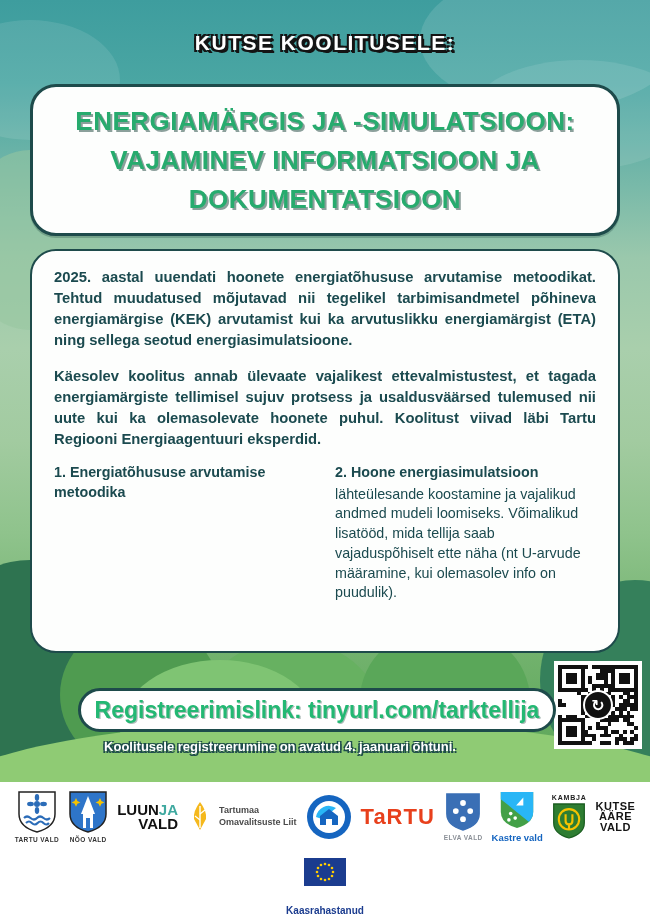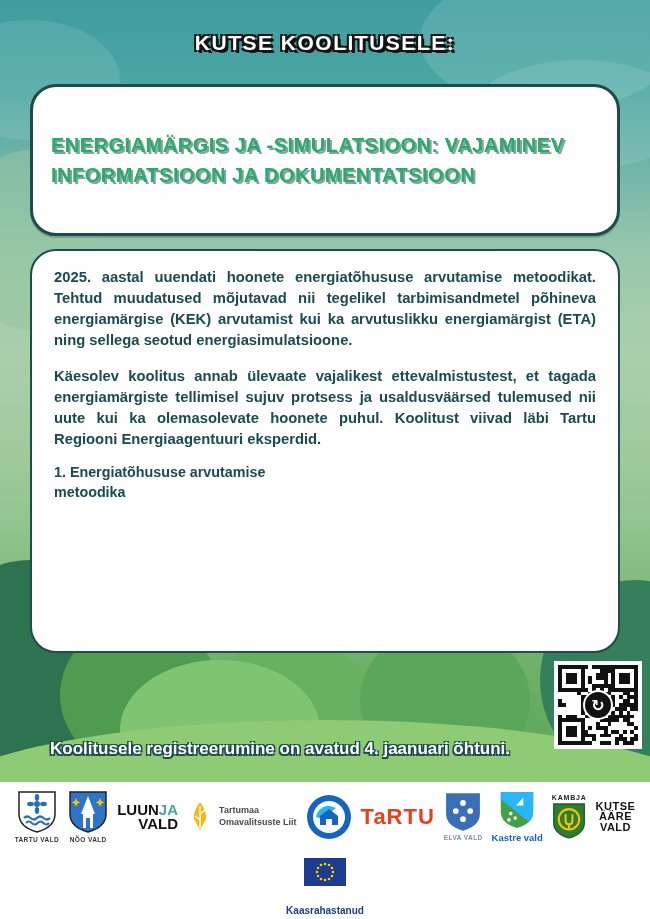--- a/index.html
+++ b/index.html
@@ -10,21 +10,21 @@
   }
   .shape{position:absolute;border-radius:50%;}
   
   .title-card{
     position:absolute;left:30px;top:84px;width:590px;height:152px;box-sizing:border-box;
     background:#FDFEFD;border:3px solid #1E4B4B;border-radius:26px;
     display:flex;align-items:center;justify-content:center;padding:8px 18px;
     box-shadow:0 2px 0 rgba(20,60,55,.25);
   }
   .title-text{
-    text-align:left;font-size:20px;font-weight:800;letter-spacing:.5px;
+    text-align:center;font-size:26px;font-weight:800;letter-spacing:.5px;
     color:#27AB6E;line-height:1.5;text-shadow:2px 2px 0 rgba(26,66,58,.5);
   }
   .kicker{
     position:absolute;left:0;top:31px;width:100%;text-align:center;
     font-size:21px;font-weight:800;letter-spacing:1.5px;color:#FFFFFF;
     text-shadow:-2px -2px 0 #141414,2px -2px 0 #141414,-2px 2px 0 #141414,2px 2px 0 #141414,3px 3px 0 #141414;
   }
   .main-card{
     position:absolute;left:30px;top:249px;width:590px;height:404px;box-sizing:border-box;
     background:#FDFEFD;border:2.5px solid #1E4B4B;border-radius:26px;
@@ -51,21 +51,21 @@
     position:absolute;left:78px;top:688px;width:478px;height:44px;box-sizing:border-box;
     background:#FFFFFF;border:3px solid #1E4B4B;border-radius:40px;
     display:flex;align-items:center;justify-content:center;cursor:pointer;
   }
   .reg-pill span{
     font-size:23px;font-weight:800;color:#23B873;
     text-shadow:1.2px 1.2px 0 rgba(26,66,58,.35);
   }
   .reg-note{
     position:absolute;left:0;top:739px;width:560px;text-align:center;
-    font-size:17px;font-weight:700;color:#FFFFFF;
+    font-size:13px;font-weight:700;color:#FFFFFF;
     text-shadow:-1.5px -1.5px 0 #1E4B4B,1.5px -1.5px 0 #1E4B4B,-1.5px 1.5px 0 #1E4B4B,1.5px 1.5px 0 #1E4B4B;
   }
   
   .qr{
     position:absolute;left:554px;top:661px;width:88px;height:88px;background:#FFFFFF;
     padding:4px;box-sizing:border-box;
   }
   .qr .grid{display:grid;width:100%;height:100%;grid-template-rows:repeat(21,1fr);grid-template-columns:repeat(21,1fr);}
   .qr .grid i{background:#111;display:block;}
   .qr .center-icon{
@@ -117,20 +117,22 @@
   </div>
 
   <div class="main-card">
     <p class="para">2025. aastal uuendati hoonete energiatõhususe arvutamise metoodikat. Tehtud muudatused mõjutavad nii tegelikel tarbimisandmetel põhineva energiamärgise (KEK) arvutamist kui ka arvutuslikku energiamärgist (ETA) ning sellega seotud energiasimulatsioone.</p>
     <p class="para">Käesolev koolitus annab ülevaate vajalikest ettevalmistustest, et tagada energiamärgiste tellimisel sujuv protsess ja usaldusväärsed tulemused nii uute kui ka olemasolevate hoonete puhul. Koolitust viivad läbi Tartu Regiooni Energiaagentuuri eksperdid.</p>
     <div class="columns">
       <div class="col">
         <b>1. Energiatõhususe arvutamise metoodika</b>
       </div>
       <div class="col">
+        <b>2. Hoone energiasimulatsioon</b>
+        <span>lähteülesande koostamine ja vajalikud andmed mudeli loomiseks. Võimalikud lisatööd, mida tellija saab vajaduspõhiselt ette näha (nt U-arvude määramine, kui olemasolev info on puudulik).</span>
       </div>
     </div>
   </div>
 
   <div class="qr">
     <div class="grid">
         <i style="grid-area:1/1"></i>
         <i style="grid-area:1/2"></i>
         <i style="grid-area:1/3"></i>
         <i style="grid-area:1/4"></i>
@@ -367,20 +369,23 @@
         <i style="grid-area:21/13"></i>
         <i style="grid-area:21/14"></i>
         <i style="grid-area:21/16"></i>
         <i style="grid-area:21/18"></i>
         <i style="grid-area:21/19"></i>
         <i style="grid-area:21/20"></i>
       </div>
     <div class="center-icon">↻</div>
   </div>
 
+  <div class="reg-pill">
+    <span>Registreerimislink: tinyurl.com/tarktellija</span>
+  </div>
   <div class="reg-note">Koolitusele registreerumine on avatud 4. jaanuari õhtuni.</div>
 
   <div class="band">
     <div class="logo-row">
 
       <div class="logo">
         <svg width="40" height="44" viewBox="0 0 40 44">
           <path d="M2,2 h36 v22 q0,13 -18,18 q-18,-5 -18,-18 Z" fill="#fff" stroke="#222" stroke-width="1.5"></path>
           <circle cx="20" cy="14" r="3" fill="#2B6CB8"></circle>
           <ellipse cx="20" cy="7.5" rx="2.2" ry="3.4" fill="#2B6CB8"></ellipse>

